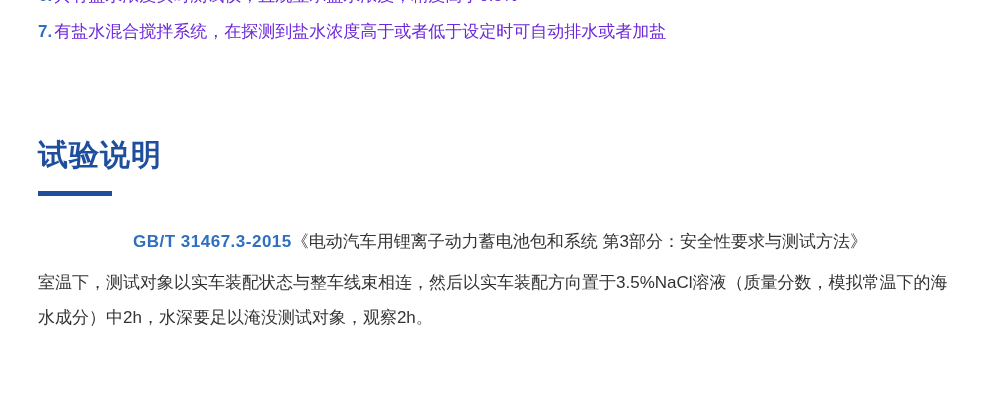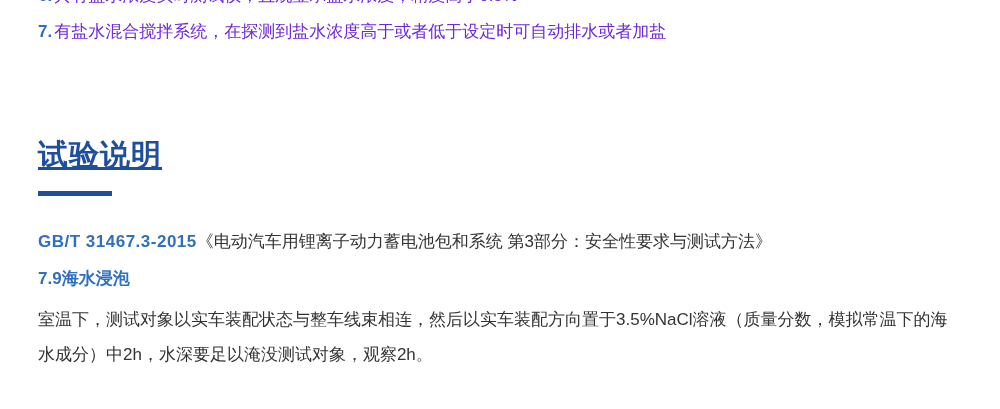--- a/index.html
+++ b/index.html
@@ -50,35 +50,35 @@
   }
 
   
   .section-head {
     margin-top: 88px;
     font-size: 30px;
     font-weight: bold;
     color: #1f4e9c;
     letter-spacing: 1px;
     line-height: 1.1;
-    text-decoration: underline;
   }
   .head-rule {
     margin-top: 20px;
     width: 74px;
     height: 5px;
     background: #1f4e9c;
   }
 
   
   .std-line {
     margin-top: 32px;
     font-size: 17px;
     line-height: 28px;
     white-space: nowrap;
+    text-align: center;
   }
   .std-code {
     color: #2f6fbf;
     font-weight: bold;
     letter-spacing: 0.5px;
   }
   .std-title {
     color: #333333;
   }
   .sub-num {
@@ -119,18 +119,17 @@
     </li>
   </ul>
 
   <div class="section-head">试验说明</div>
   <div class="head-rule"></div>
 
   <div class="std-line">
     <span class="std-code">GB/T 31467.3-2015</span><span class="std-title">《电动汽车用锂离子动力蓄电池包和系统 第3部分：安全性要求与测试方法》</span>
   </div>
 
-  <div class="sub-num">7.9海水浸泡</div>
 
 
   <div class="para">室温下，测试对象以实车装配状态与整车线束相连，然后以实车装配方向置于3.5%NaCl溶液（质量分数，模拟常温下的海水成分）中2h，水深要足以淹没测试对象，观察2h。</div>
 
 </div>
 
 </body></html>

